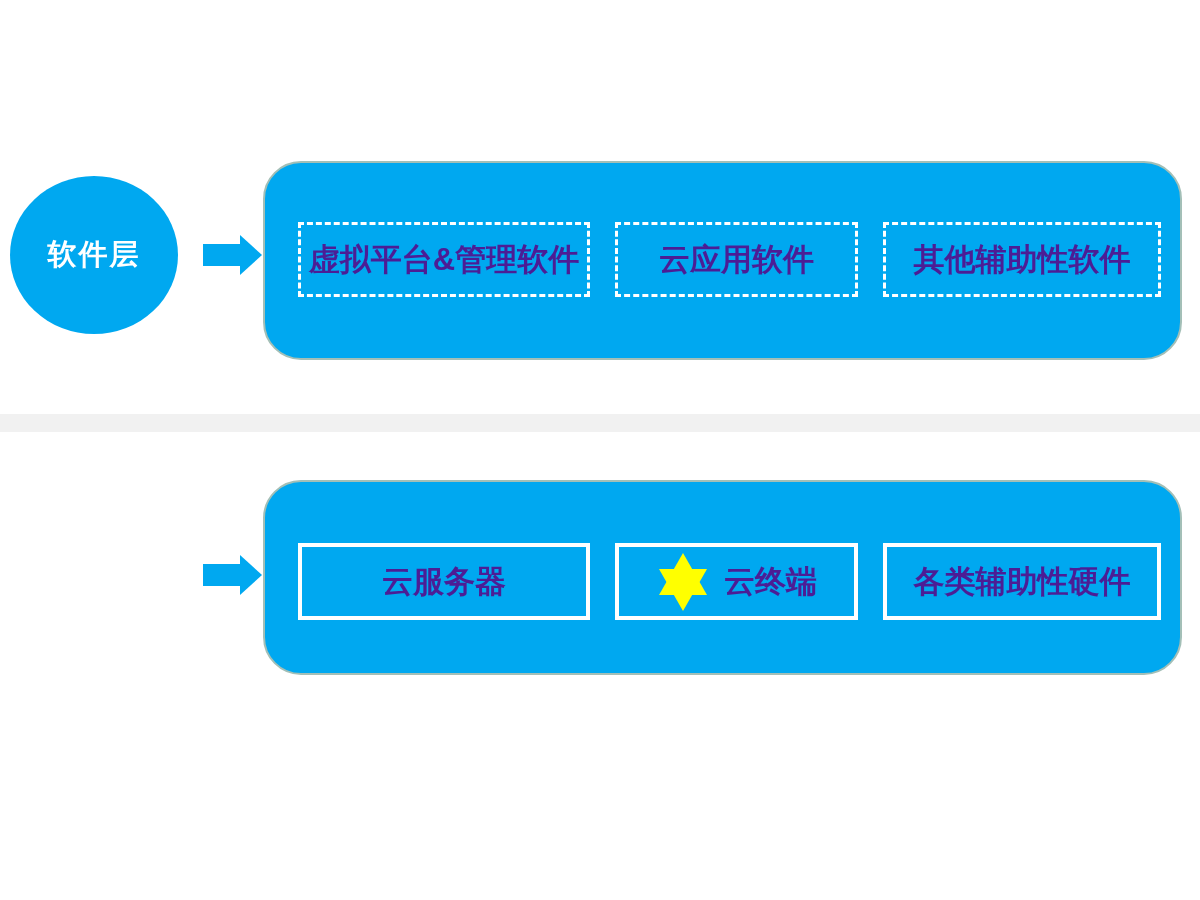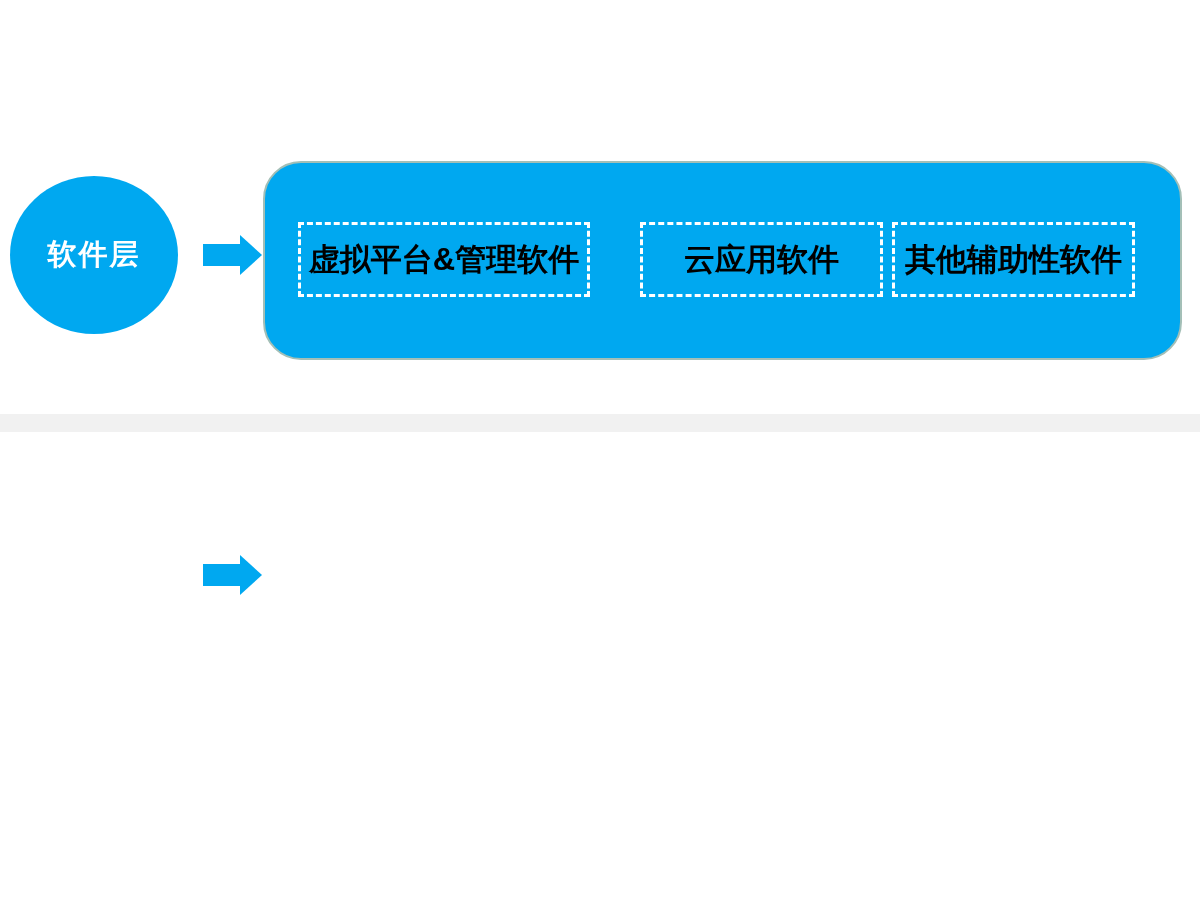--- a/index.html
+++ b/index.html
@@ -81,30 +81,30 @@
   .item {
     position: absolute;
     height: 75px;
     box-sizing: border-box;
     display: flex;
     align-items: center;
     justify-content: center;
     gap: 14px;
   }
   .item span.item-label {
-    color: #000000;
+    color: #4c1d95;
     font-size: 31px;
     font-weight: bold;
     white-space: nowrap;
   }
   .item.dashed { border: 3px dashed #ffffff; top: 59px; }
   .item.solid  { border: 4px solid  #ffffff; top: 61px; height: 77px; }
   .item-pos-1 { left: 33px;  width: 292px; }
-  .item-pos-2 { left: 350px; width: 243px; margin-left: 25px; }
-  .item-pos-3 { left: 618px; width: 243px; margin-left: 9px; }
+  .item-pos-2 { left: 350px; width: 243px; }
+  .item-pos-3 { left: 618px; width: 278px; }
   .star-icon {
     width: 54px;
     height: 60px;
     flex: 0 0 auto;
     display: block;
   }
 </style>
 </head>
 <body>
 
@@ -126,14 +126,29 @@
       <span class="item-label">云应用软件</span>
     </div>
     <div class="item dashed item-pos-3">
       <span class="item-label">其他辅助性软件</span>
     </div>
   </div>
 
 
   <div class="arrow arrow-hardware"></div>
 
+  <div class="panel panel-hardware">
+    <div class="item solid item-pos-1">
+      <span class="item-label">云服务器</span>
+    </div>
+    <div class="item solid item-pos-2">
+      <svg class="star-icon" viewBox="0 0 54 60" xmlns="http://www.w3.org/2000/svg" aria-hidden="true">
+        <polygon points="27,1 51,43 3,43" fill="#ffff00"></polygon>
+        <polygon points="27,59 51,17 3,17" fill="#ffff00"></polygon>
+      </svg>
+      <span class="item-label">云终端</span>
+    </div>
+    <div class="item solid item-pos-3">
+      <span class="item-label">各类辅助性硬件</span>
+    </div>
+  </div>
 
 </div>
 
 </body></html>

